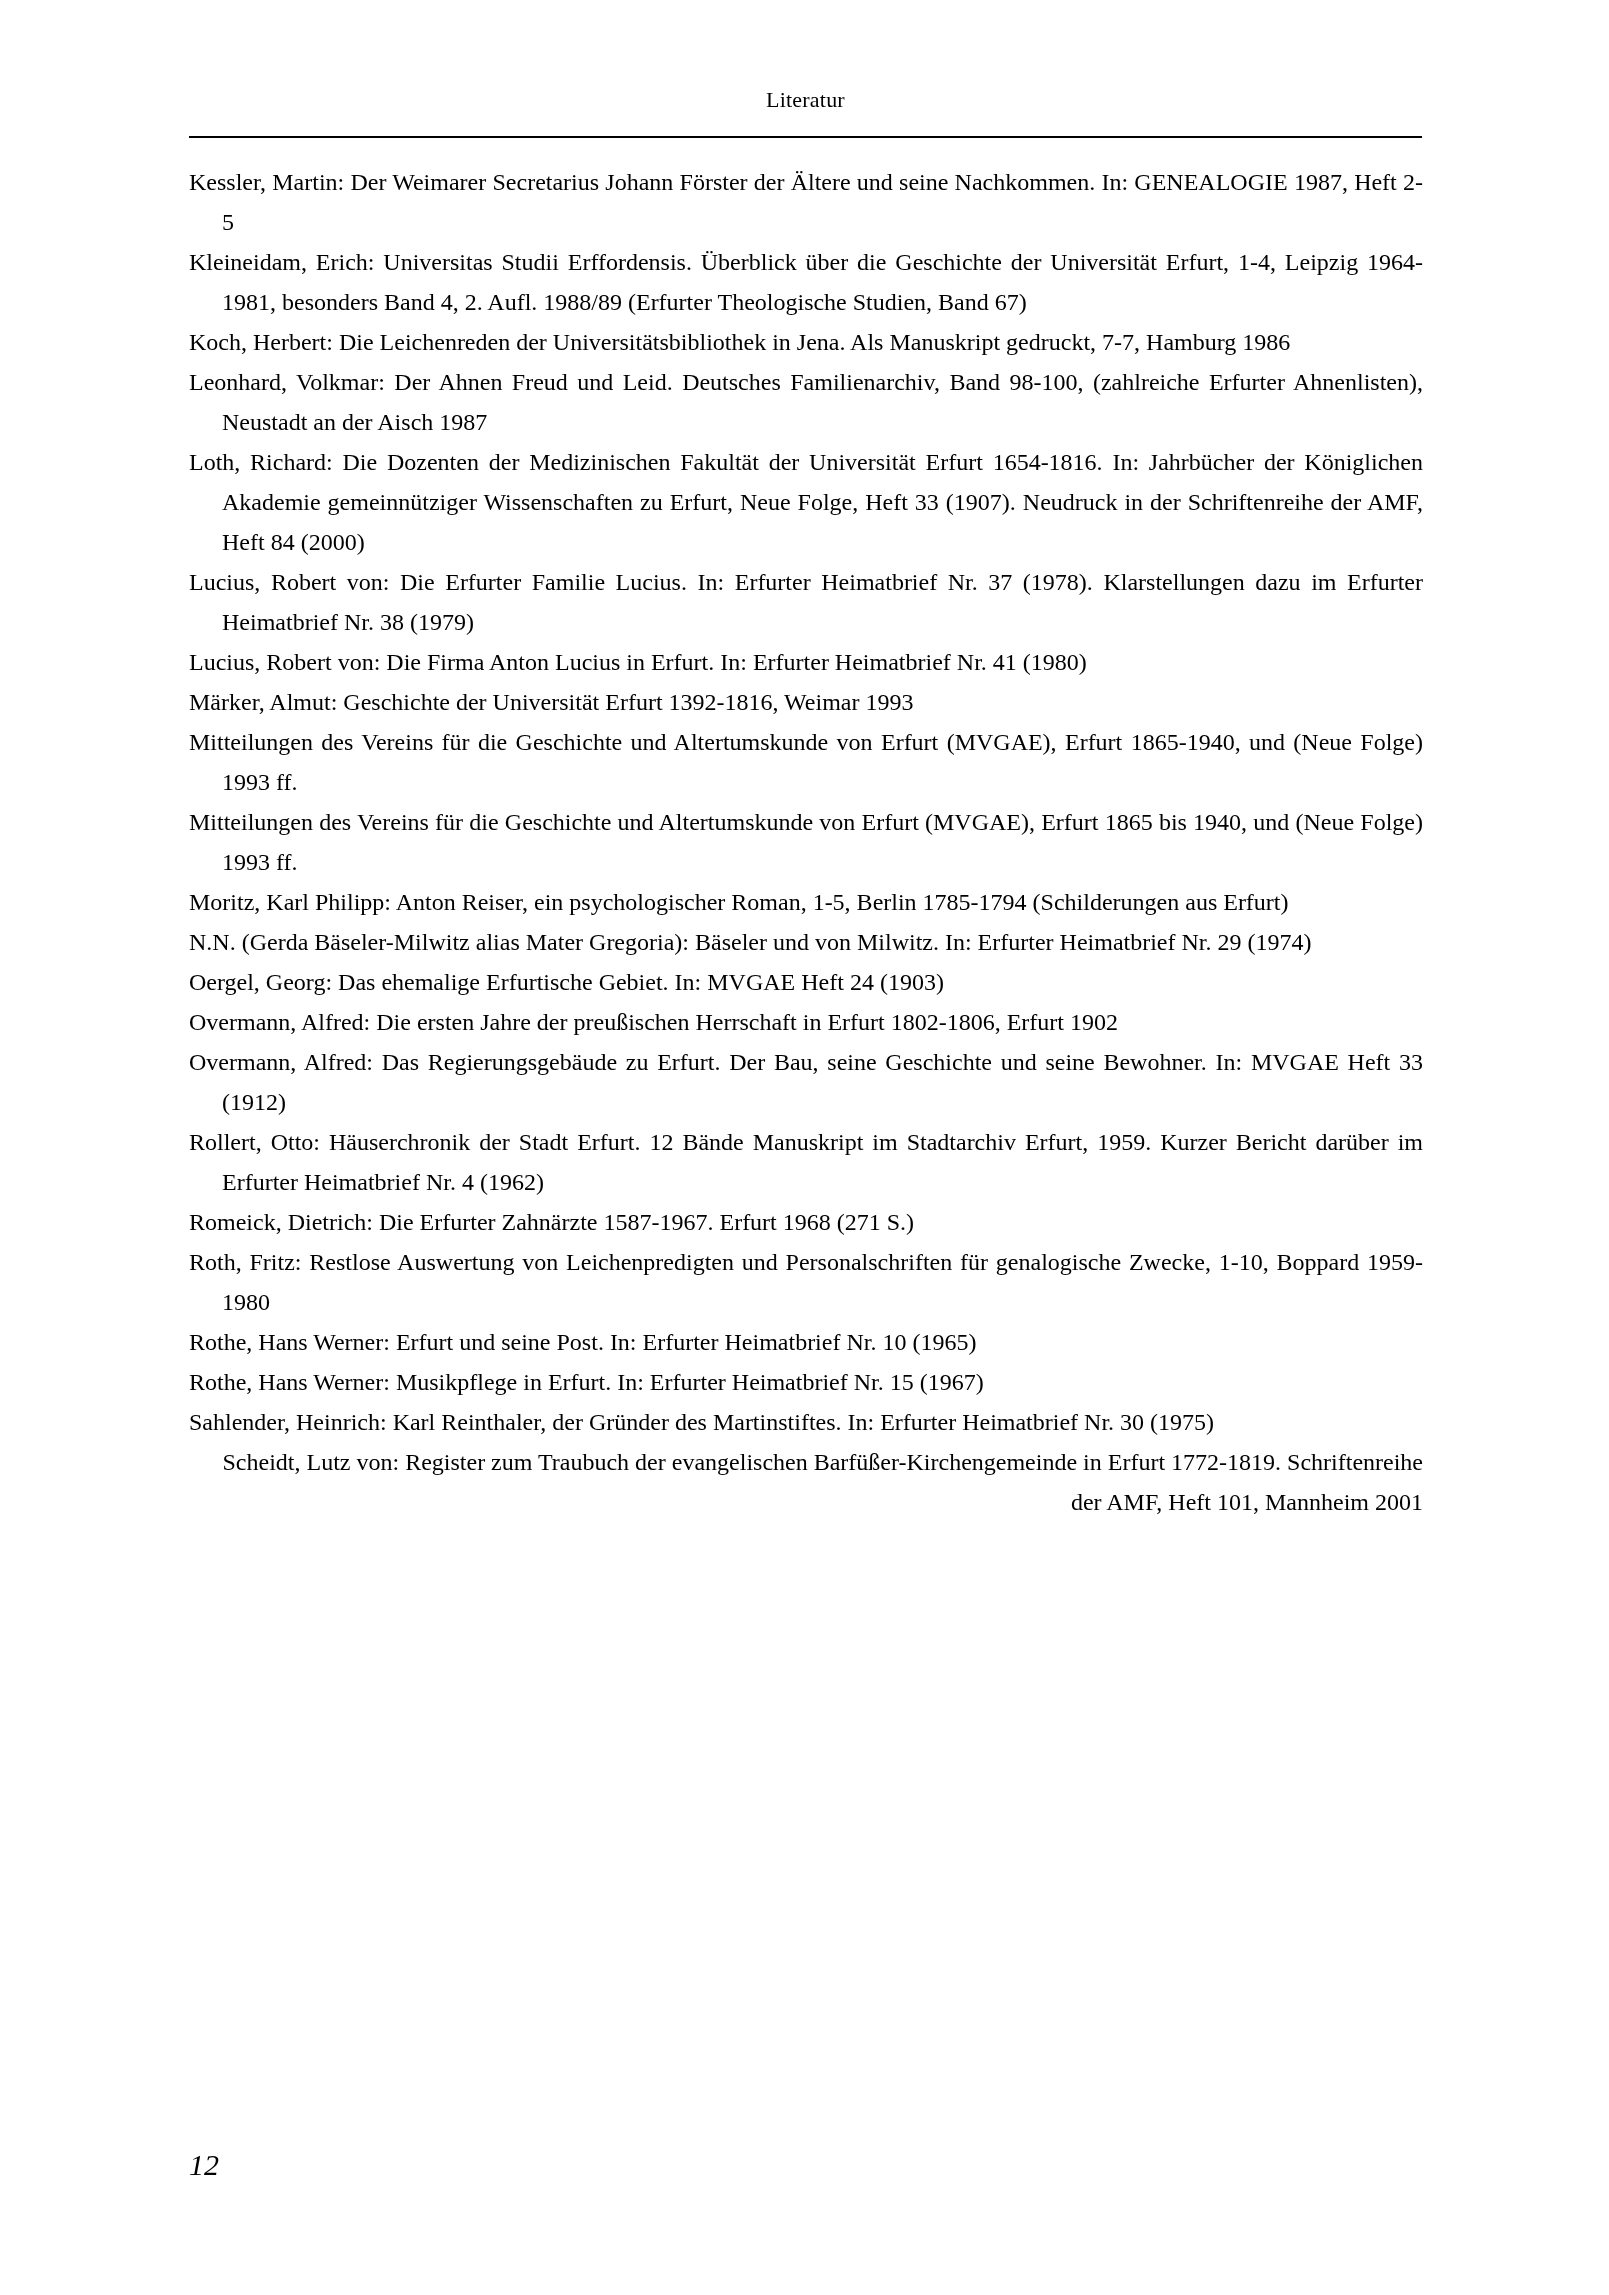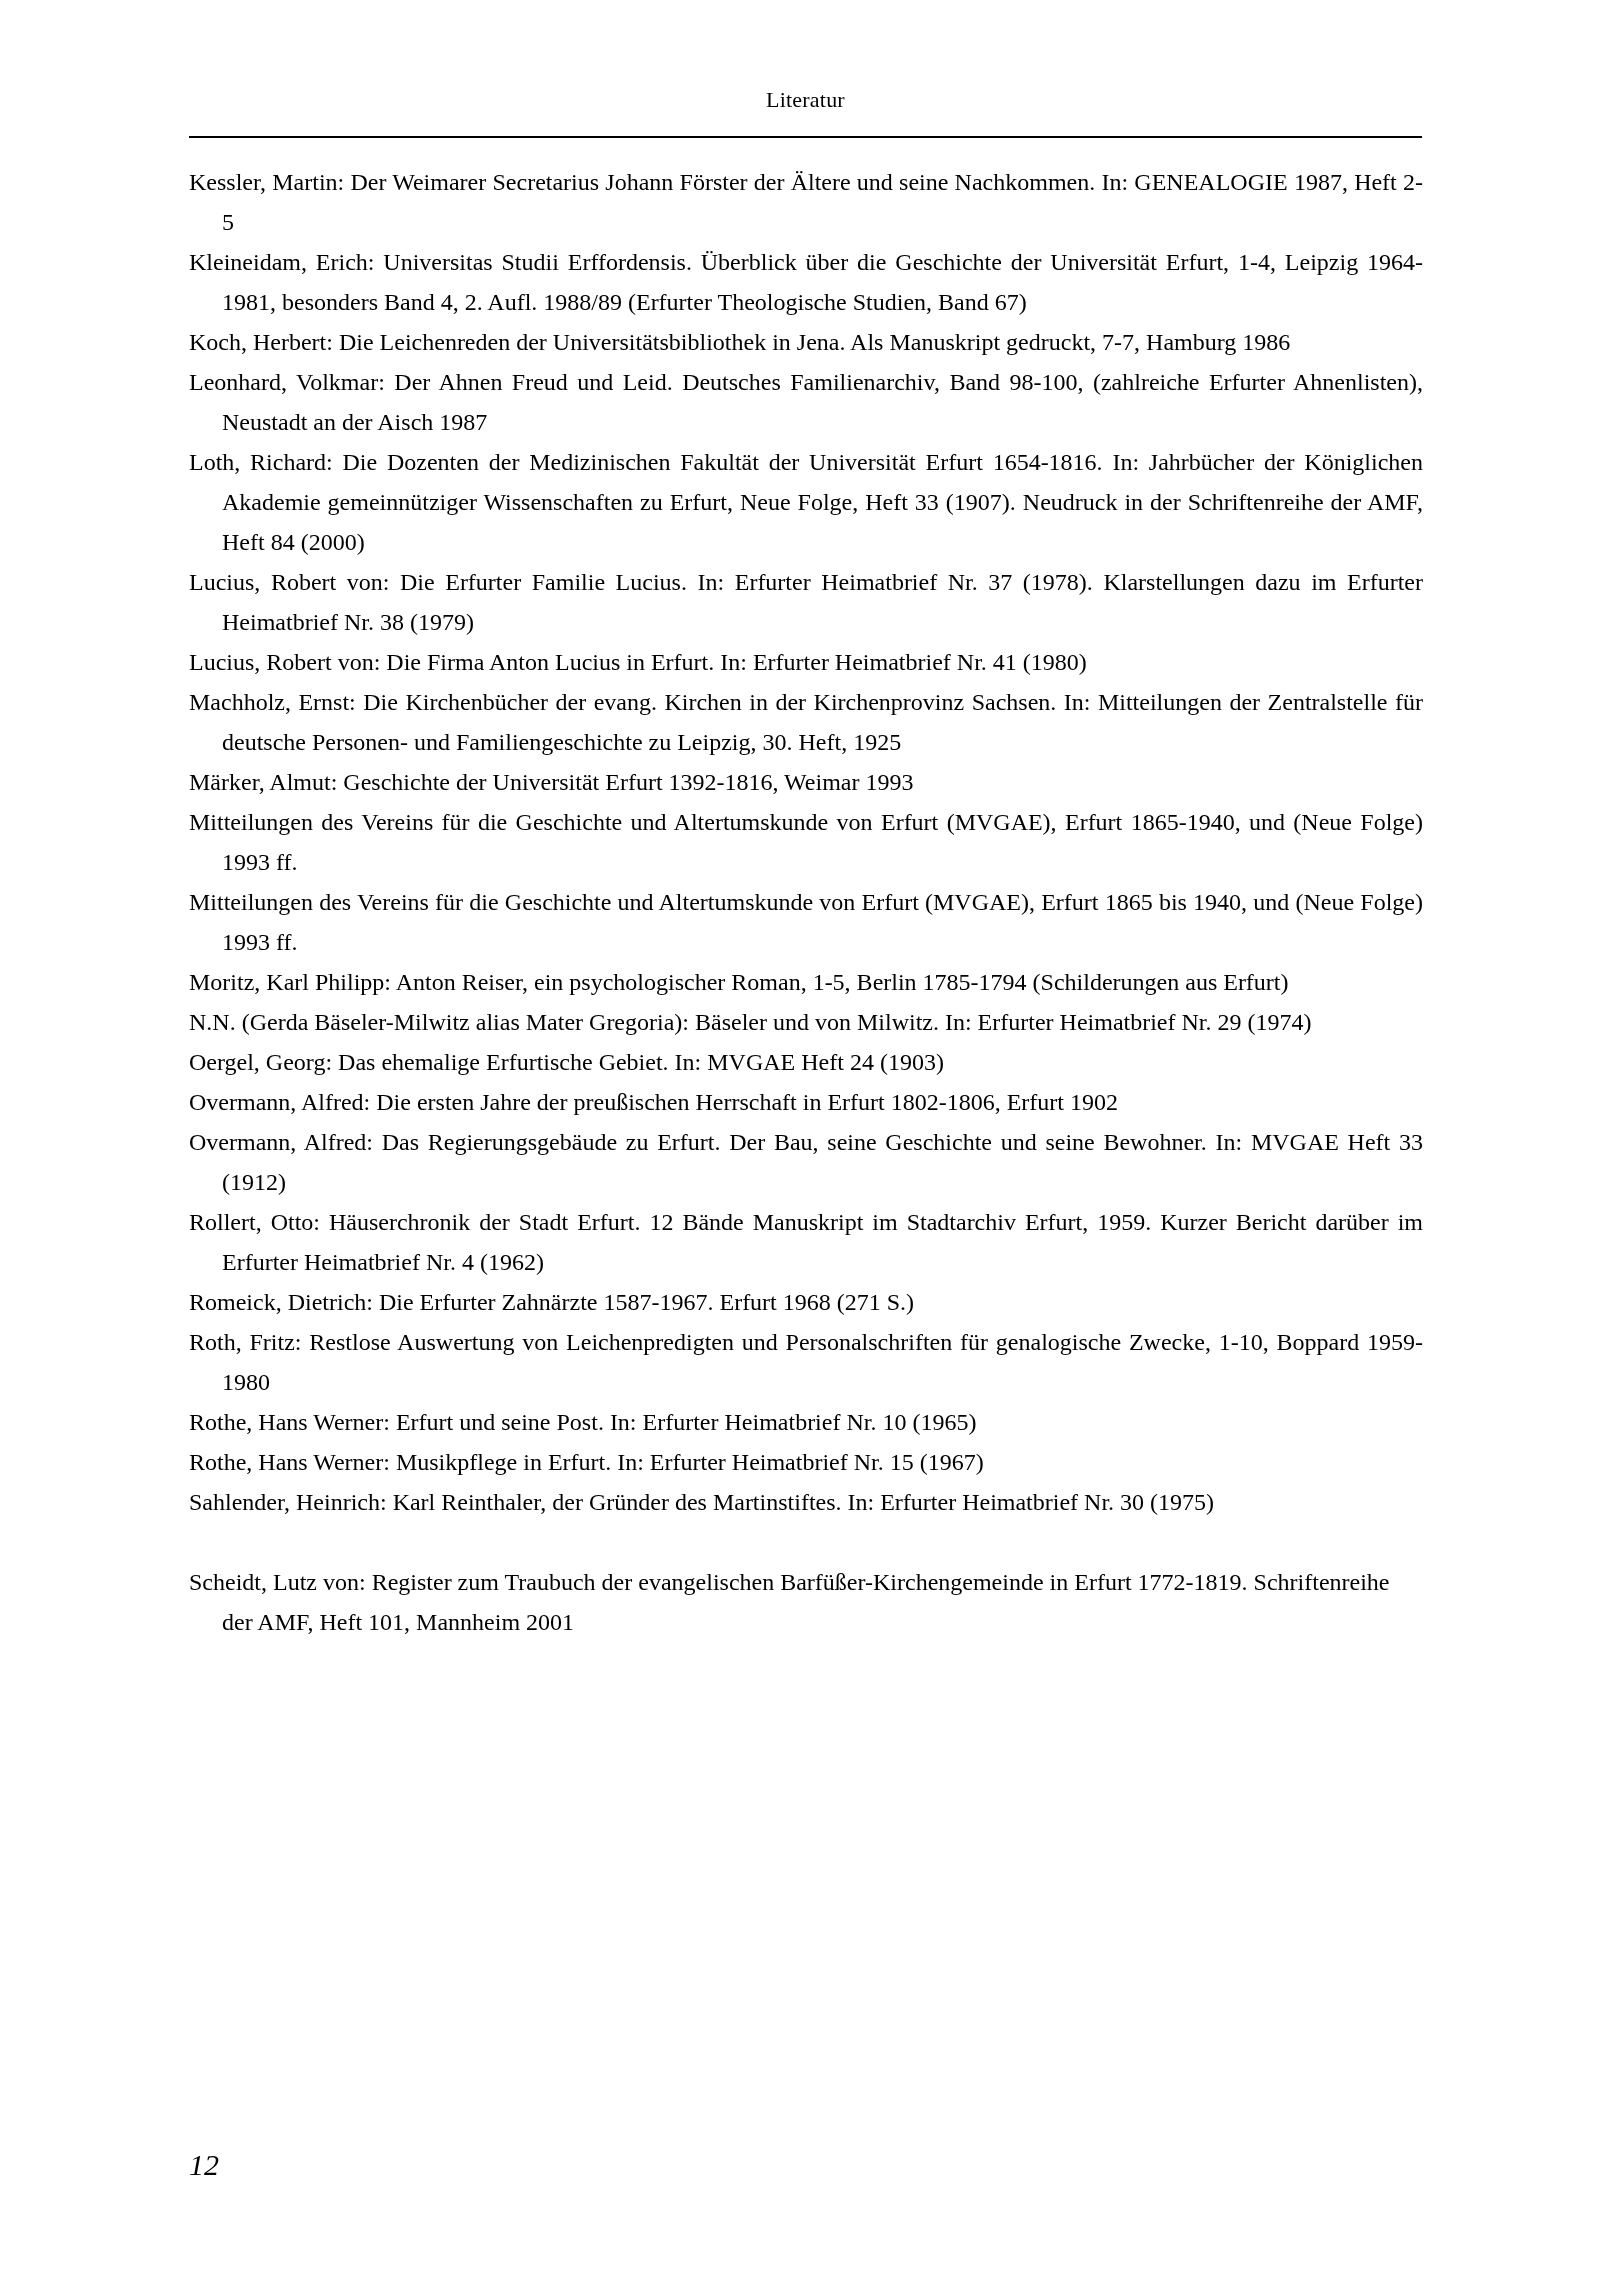--- a/index.html
+++ b/index.html
@@ -45,22 +45,21 @@
     line-height: 40px;
     text-align: justify;
     text-justify: inter-word;
     padding-left: 33px;
     text-indent: -33px;
     margin: 0 0 0 0;
     hyphens: manual;
     -webkit-hyphens: manual;
   }
   .entry:last-child {
-    text-align: left;
-    margin-top: 40px;
+    text-align: right;
   }
   .page-number {
     position: absolute;
     left: 189px;
     top: 2147px;
     font-size: 30px;
     line-height: 36px;
     font-style: italic;
   }
 </style>
@@ -74,21 +73,20 @@
   <div class="header-rule"></div>
 
   <div class="biblio">
     <p class="entry">Kessler, Martin: Der Weimarer Secretarius Johann Förster der Ältere und seine Nach­kommen. In: GENEALOGIE 1987, Heft 2-5</p>
     <p class="entry">Kleineidam, Erich: Universitas Studii Erffordensis. Überblick über die Geschichte der Universität Erfurt, 1-4, Leipzig 1964-1981, besonders Band 4, 2. Aufl. 1988/89 (Erfur­ter Theologische Studien, Band 67)</p>
     <p class="entry">Koch, Herbert: Die Leichenreden der Universitätsbibliothek in Jena. Als Manuskript ge­druckt, 7-7, Hamburg 1986</p>
     <p class="entry">Leonhard, Volkmar: Der Ahnen Freud und Leid. Deutsches Familienarchiv, Band 98-100, (zahlreiche Erfurter Ahnenlisten), Neustadt an der Aisch 1987</p>
     <p class="entry">Loth, Richard: Die Dozenten der Medizinischen Fakultät der Universität Erfurt 1654-1816. In: Jahrbücher der Königlichen Akademie gemeinnütziger Wissenschaften zu Erfurt, Neue Folge, Heft 33 (1907). Neudruck in der Schriftenreihe der AMF, Heft 84 (2000)</p>
     <p class="entry">Lucius, Robert von: Die Erfurter Familie Lucius. In: Erfurter Heimatbrief Nr. 37 (1978). Klarstellungen dazu im Erfurter Heimatbrief Nr. 38 (1979)</p>
     <p class="entry">Lucius, Robert von: Die Firma Anton Lucius in Erfurt. In: Erfurter Heimatbrief Nr. 41 (1980)</p>
-    <p class="entry">Machholz, Ernst: Die Kirchenbücher der evang. Kirchen in der Kirchenprovinz Sachsen. In: Mitteilungen der Zentralstelle für deutsche Personen- und Familiengeschichte zu Leipzig, 30. Heft, 1925</p>
     <p class="entry">Märker, Almut: Geschichte der Universität Erfurt 1392-1816, Weimar 1993</p>
     <p class="entry">Mitteilungen des Vereins für die Geschichte und Altertumskunde von Erfurt (MVGAE), Erfurt 1865-1940, und (Neue Folge) 1993 ff.</p>
     <p class="entry">Mitteilungen des Vereins für die Geschichte und Altertumskunde von Erfurt (MVGAE), Erfurt 1865 bis 1940, und (Neue Folge) 1993 ff.</p>
     <p class="entry">Moritz, Karl Philipp: Anton Reiser, ein psychologischer Roman, 1-5, Berlin 1785-1794 (Schilderungen aus Erfurt)</p>
     <p class="entry">N.N. (Gerda Bäseler-Milwitz alias Mater Gregoria): Bäseler und von Milwitz. In: Erfurter Heimatbrief Nr. 29 (1974)</p>
     <p class="entry">Oergel, Georg: Das ehemalige Erfurtische Gebiet. In: MVGAE Heft 24 (1903)</p>
     <p class="entry">Overmann, Alfred: Die ersten Jahre der preußischen Herrschaft in Erfurt 1802-1806, Er­furt 1902</p>
     <p class="entry">Overmann, Alfred: Das Regierungsgebäude zu Erfurt. Der Bau, seine Geschichte und seine Bewohner. In: MVGAE Heft 33 (1912)</p>
     <p class="entry">Rollert, Otto: Häuserchronik der Stadt Erfurt. 12 Bände Manuskript im Stadtarchiv Er­furt, 1959. Kurzer Bericht darüber im Erfurter Heimatbrief Nr. 4 (1962)</p>
     <p class="entry">Romeick, Dietrich: Die Erfurter Zahnärzte 1587-1967. Erfurt 1968 (271 S.)</p>

